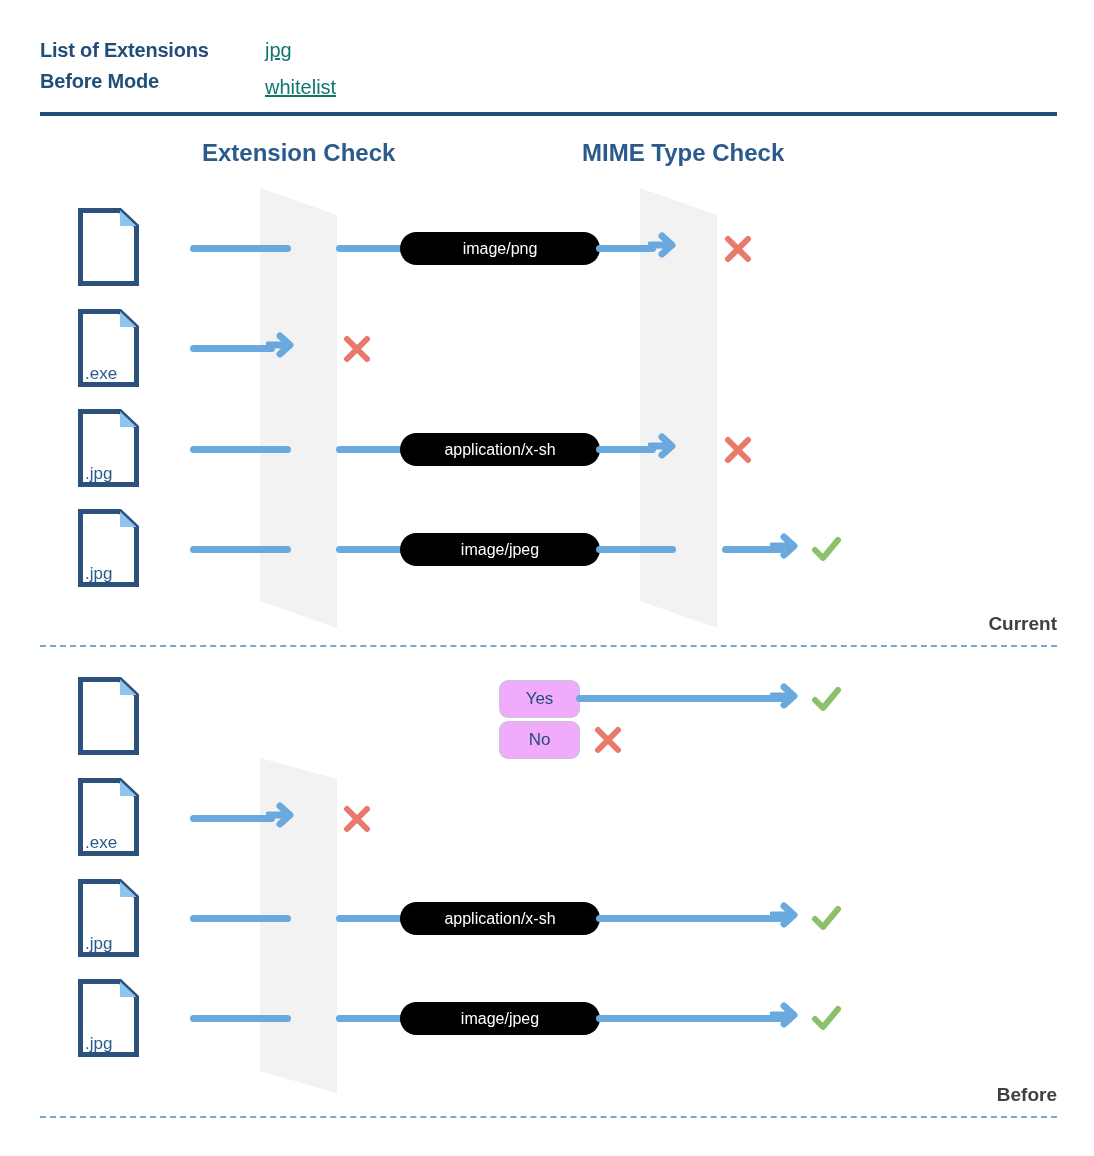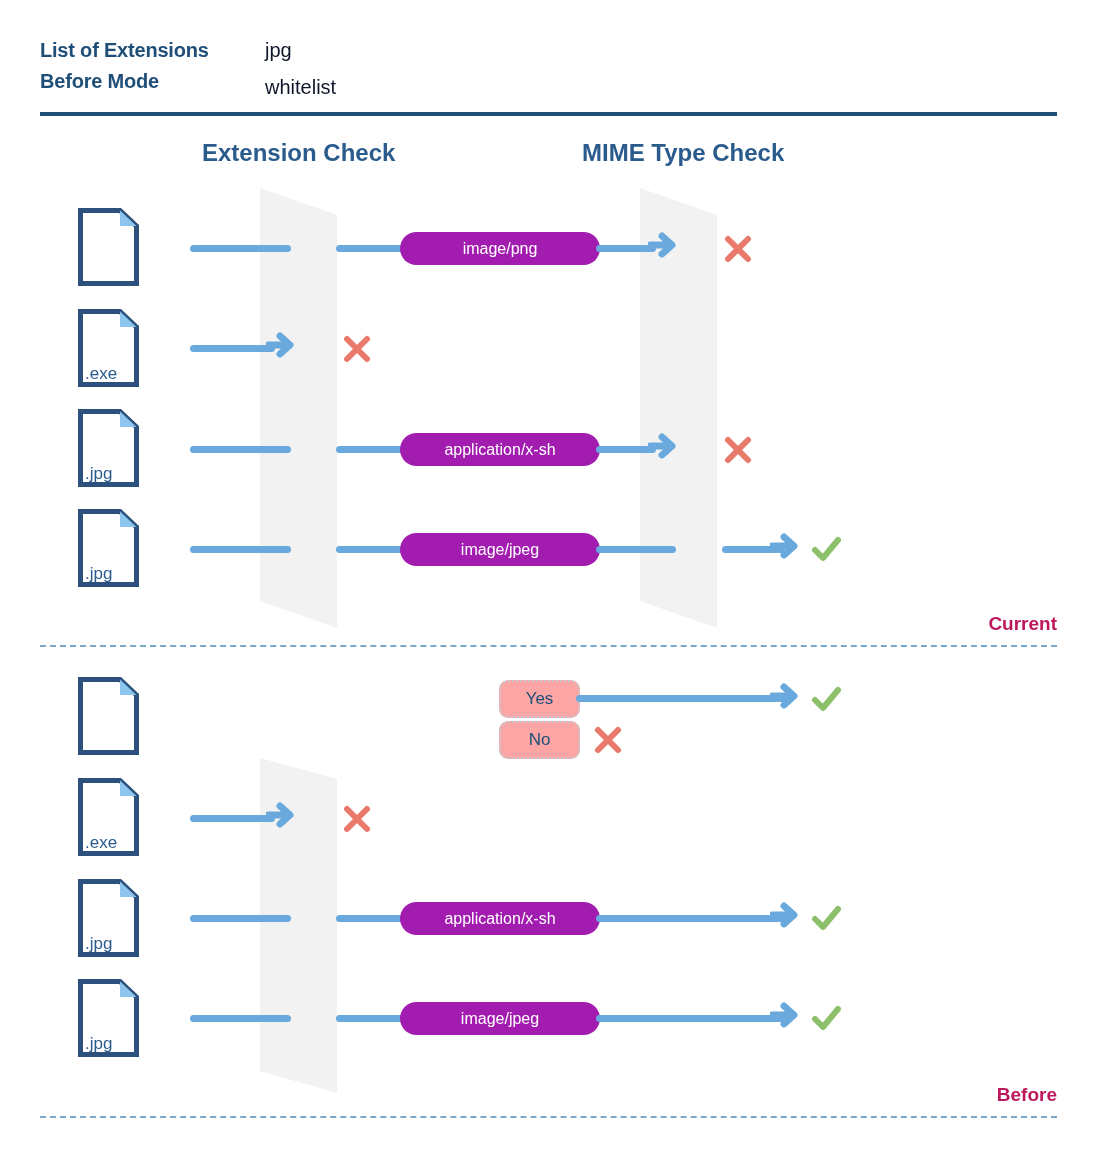--- a/index.html
+++ b/index.html
@@ -12,39 +12,40 @@
   #stage { position: relative; width: 1094px; height: 1156px; }
 
   
   .hdr-label {
     position: absolute; left: 40px;
     font-size: 20px; font-weight: bold; color: #1f4e79;
     letter-spacing: -0.2px; white-space: nowrap;
   }
   .hdr-value {
     position: absolute; left: 265px;
-    font-size: 20px; font-weight: normal; color: #0f172a;
+    font-size: 20px; font-weight: normal; color: #0f766e;
     white-space: nowrap;
+    text-decoration: underline;
   }
   .rule-solid {
     position: absolute; left: 40px; width: 1017px; height: 4px;
     background: #1f4e79;
   }
   .rule-dashed {
     position: absolute; left: 40px; width: 1017px; height: 0;
     border-top: 2px dashed #7aa8cc;
   }
   .col-head {
     position: absolute;
     font-size: 24px; font-weight: bold; color: #2a5b8c;
     white-space: nowrap;
   }
   .side-label {
     position: absolute; right: 37px;
-    font-size: 19px; font-weight: bold; color: #be185d;
+    font-size: 19px; font-weight: bold; color: #404040;
     white-space: nowrap;
   }
 
   
   .wall { position: absolute; }
   .wall svg { display: block; }
 
   
   .file-ico { position: absolute; width: 61px; height: 78px; }
   .file-ico svg { display: block; }
@@ -58,40 +59,40 @@
   .ln {
     position: absolute; height: 7px; border-radius: 4px;
     background: #6aa9dd;
   }
   .arw { position: absolute; }
   .arw svg { display: block; }
 
   
   .pill {
     position: absolute; height: 33px;
-    background: #a21caf; border-radius: 17px;
+    background: #000000; border-radius: 17px;
     color: #ffffff; font-size: 16px;
     display: flex; align-items: center; justify-content: center;
     white-space: nowrap; padding: 0 14px;
   }
 
   
   .mark { position: absolute; width: 32px; height: 32px; }
   .mark svg { display: block; }
 
   
   .question {
     position: absolute;
     font-size: 17px; color: #2a5b8c; white-space: nowrap;
   }
   .opt {
     position: absolute; width: 81px; height: 38px;
     border: 2px dotted #c3c9cf; border-radius: 9px;
     display: flex; align-items: center; justify-content: center;
-    font-size: 17px; color: #1f4e79; background: #fca5a5;
+    font-size: 17px; color: #1f4e79; background: #f0abfc;
   }
 </style>
 </head>
 <body>
 
 <div id="stage">
 
   <div class="hdr-label" style="top:39px">List of Extensions</div>
   <div class="hdr-value" style="top:39px">jpg</div>
   <div class="hdr-label" style="top:70px">Before Mode</div>

